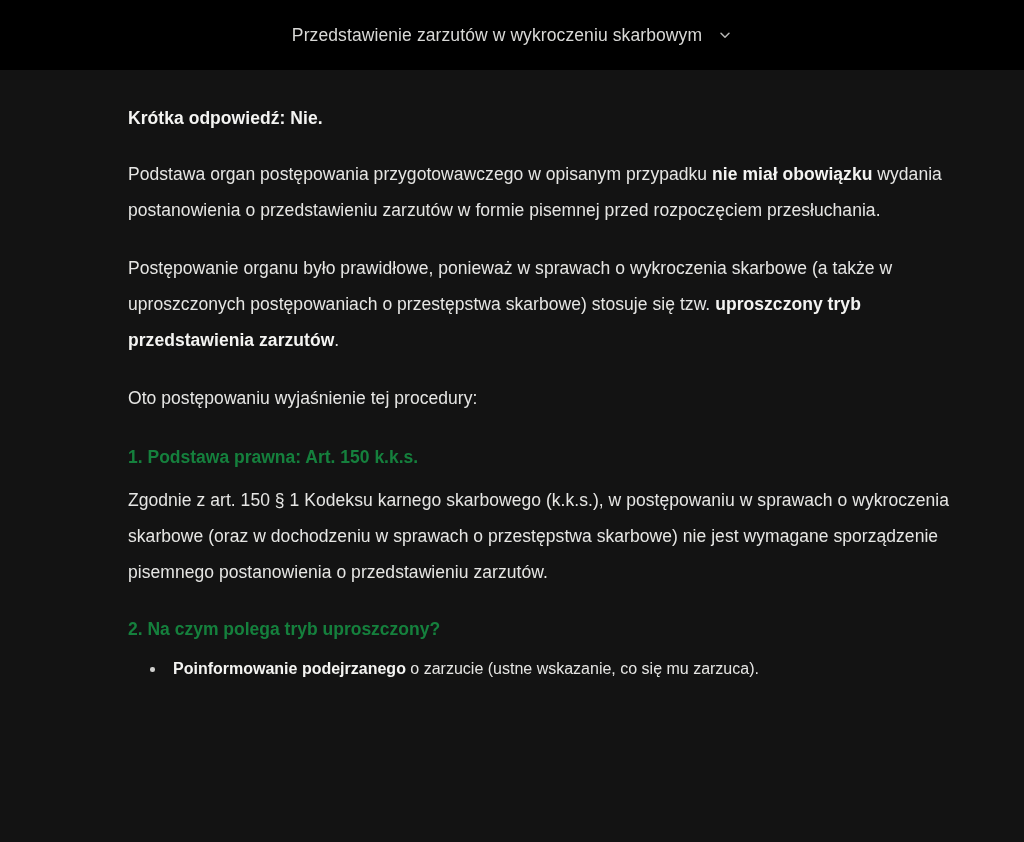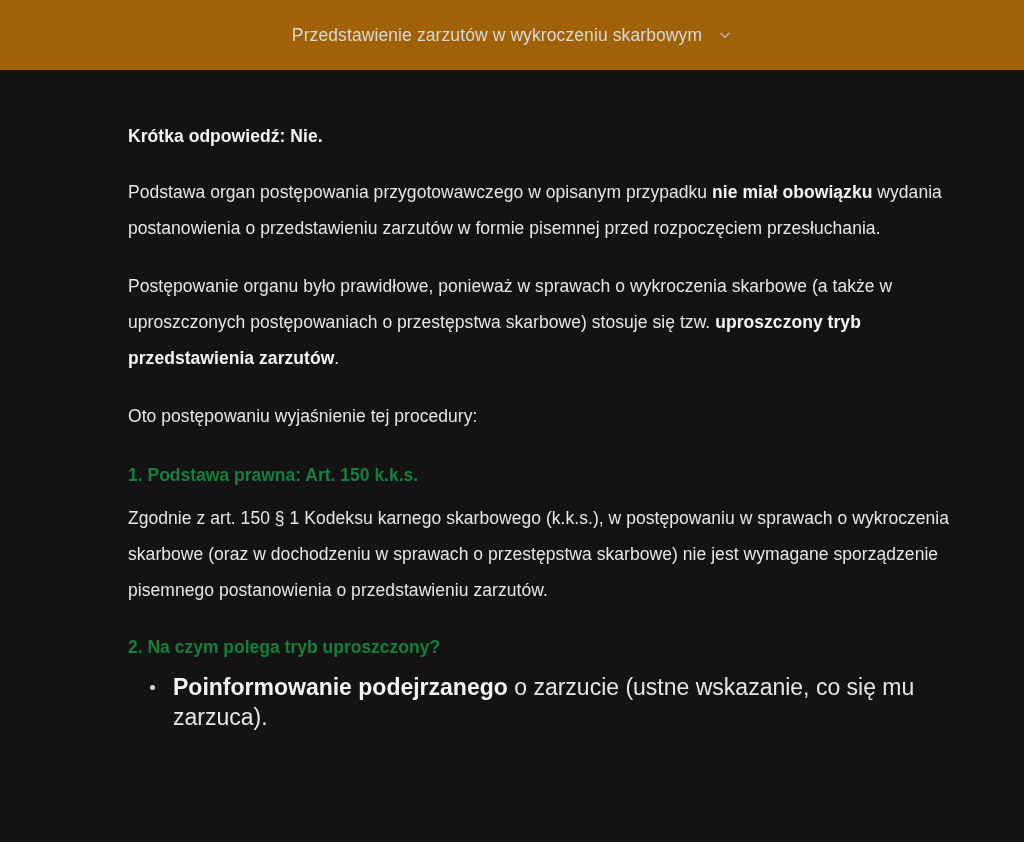--- a/index.html
+++ b/index.html
@@ -14,21 +14,21 @@
     font-family: "Liberation Sans", sans-serif;
     -webkit-font-smoothing: antialiased;
   }
 
   
   .header {
     height: 70px;
     display: flex;
     align-items: center;
     justify-content: center;
-    background: #a16207;
+    background: #000000;
   }
   .header-title-group {
     display: flex;
     align-items: center;
     gap: 16px;
     cursor: pointer;
     padding: 4px 8px;
     border-radius: 6px;
   }
   .header-title {
@@ -57,21 +57,21 @@
   p, h3 { margin: 0; }
 
   .para {
     font-size: 17.5px;
     line-height: 36px;
     color: #e6e6e4;
     margin-bottom: 22px;
     letter-spacing: 0.05px;
   }
   .para.lead {
-    margin-top: 48px;
+    margin-top: 30px;
     margin-bottom: 20px;
   }
   .para.tight {
     margin-bottom: 10px;
   }
   .para b, .bullet-text b, .heading {
     font-weight: 700;
     color: #f4f4f2;
   }
 
@@ -86,21 +86,21 @@
   .heading.first { margin-top: 26px; }
 
   ul.bullets {
     margin: 8px 0 0 0;
     padding: 0;
     list-style: none;
   }
   ul.bullets li {
     position: relative;
     padding-left: 45px;
-    font-size: 23px;
+    font-size: 16px;
     line-height: 30px;
     color: #e6e6e4;
     margin-bottom: 14px;
   }
   ul.bullets li::before {
     content: "";
     position: absolute;
     left: 22px;
     top: 13px;
     width: 4.5px;

